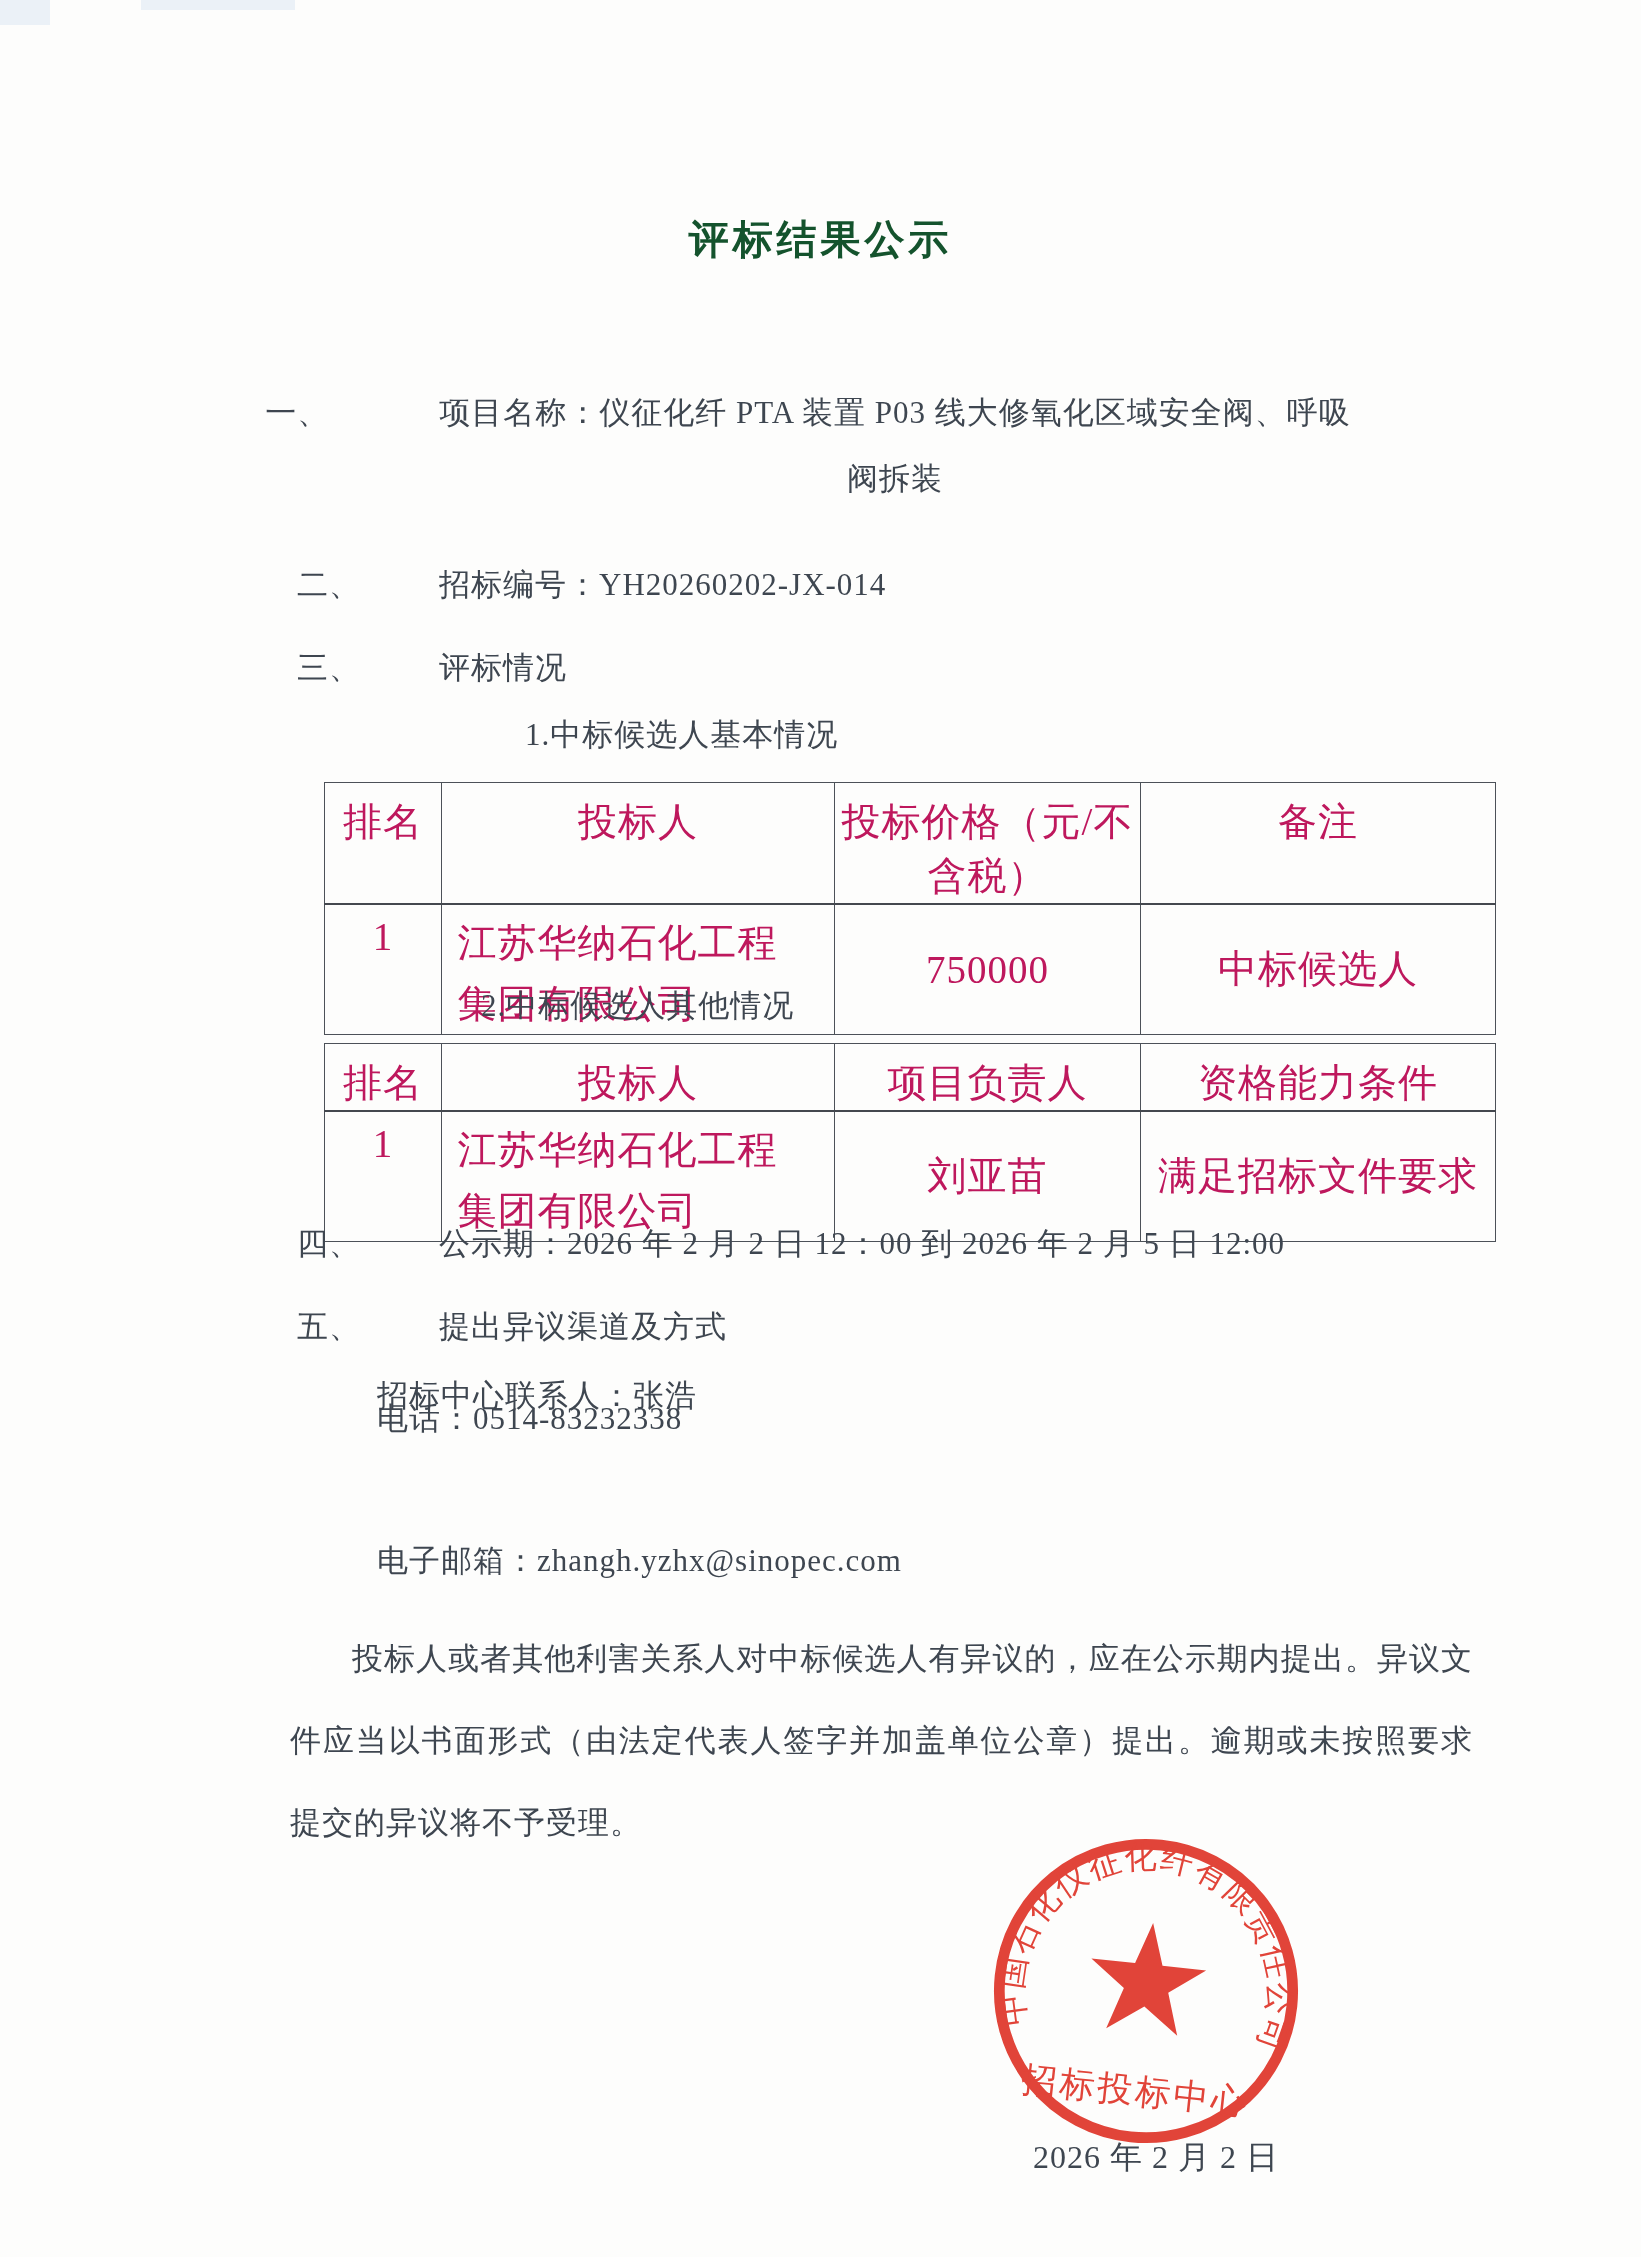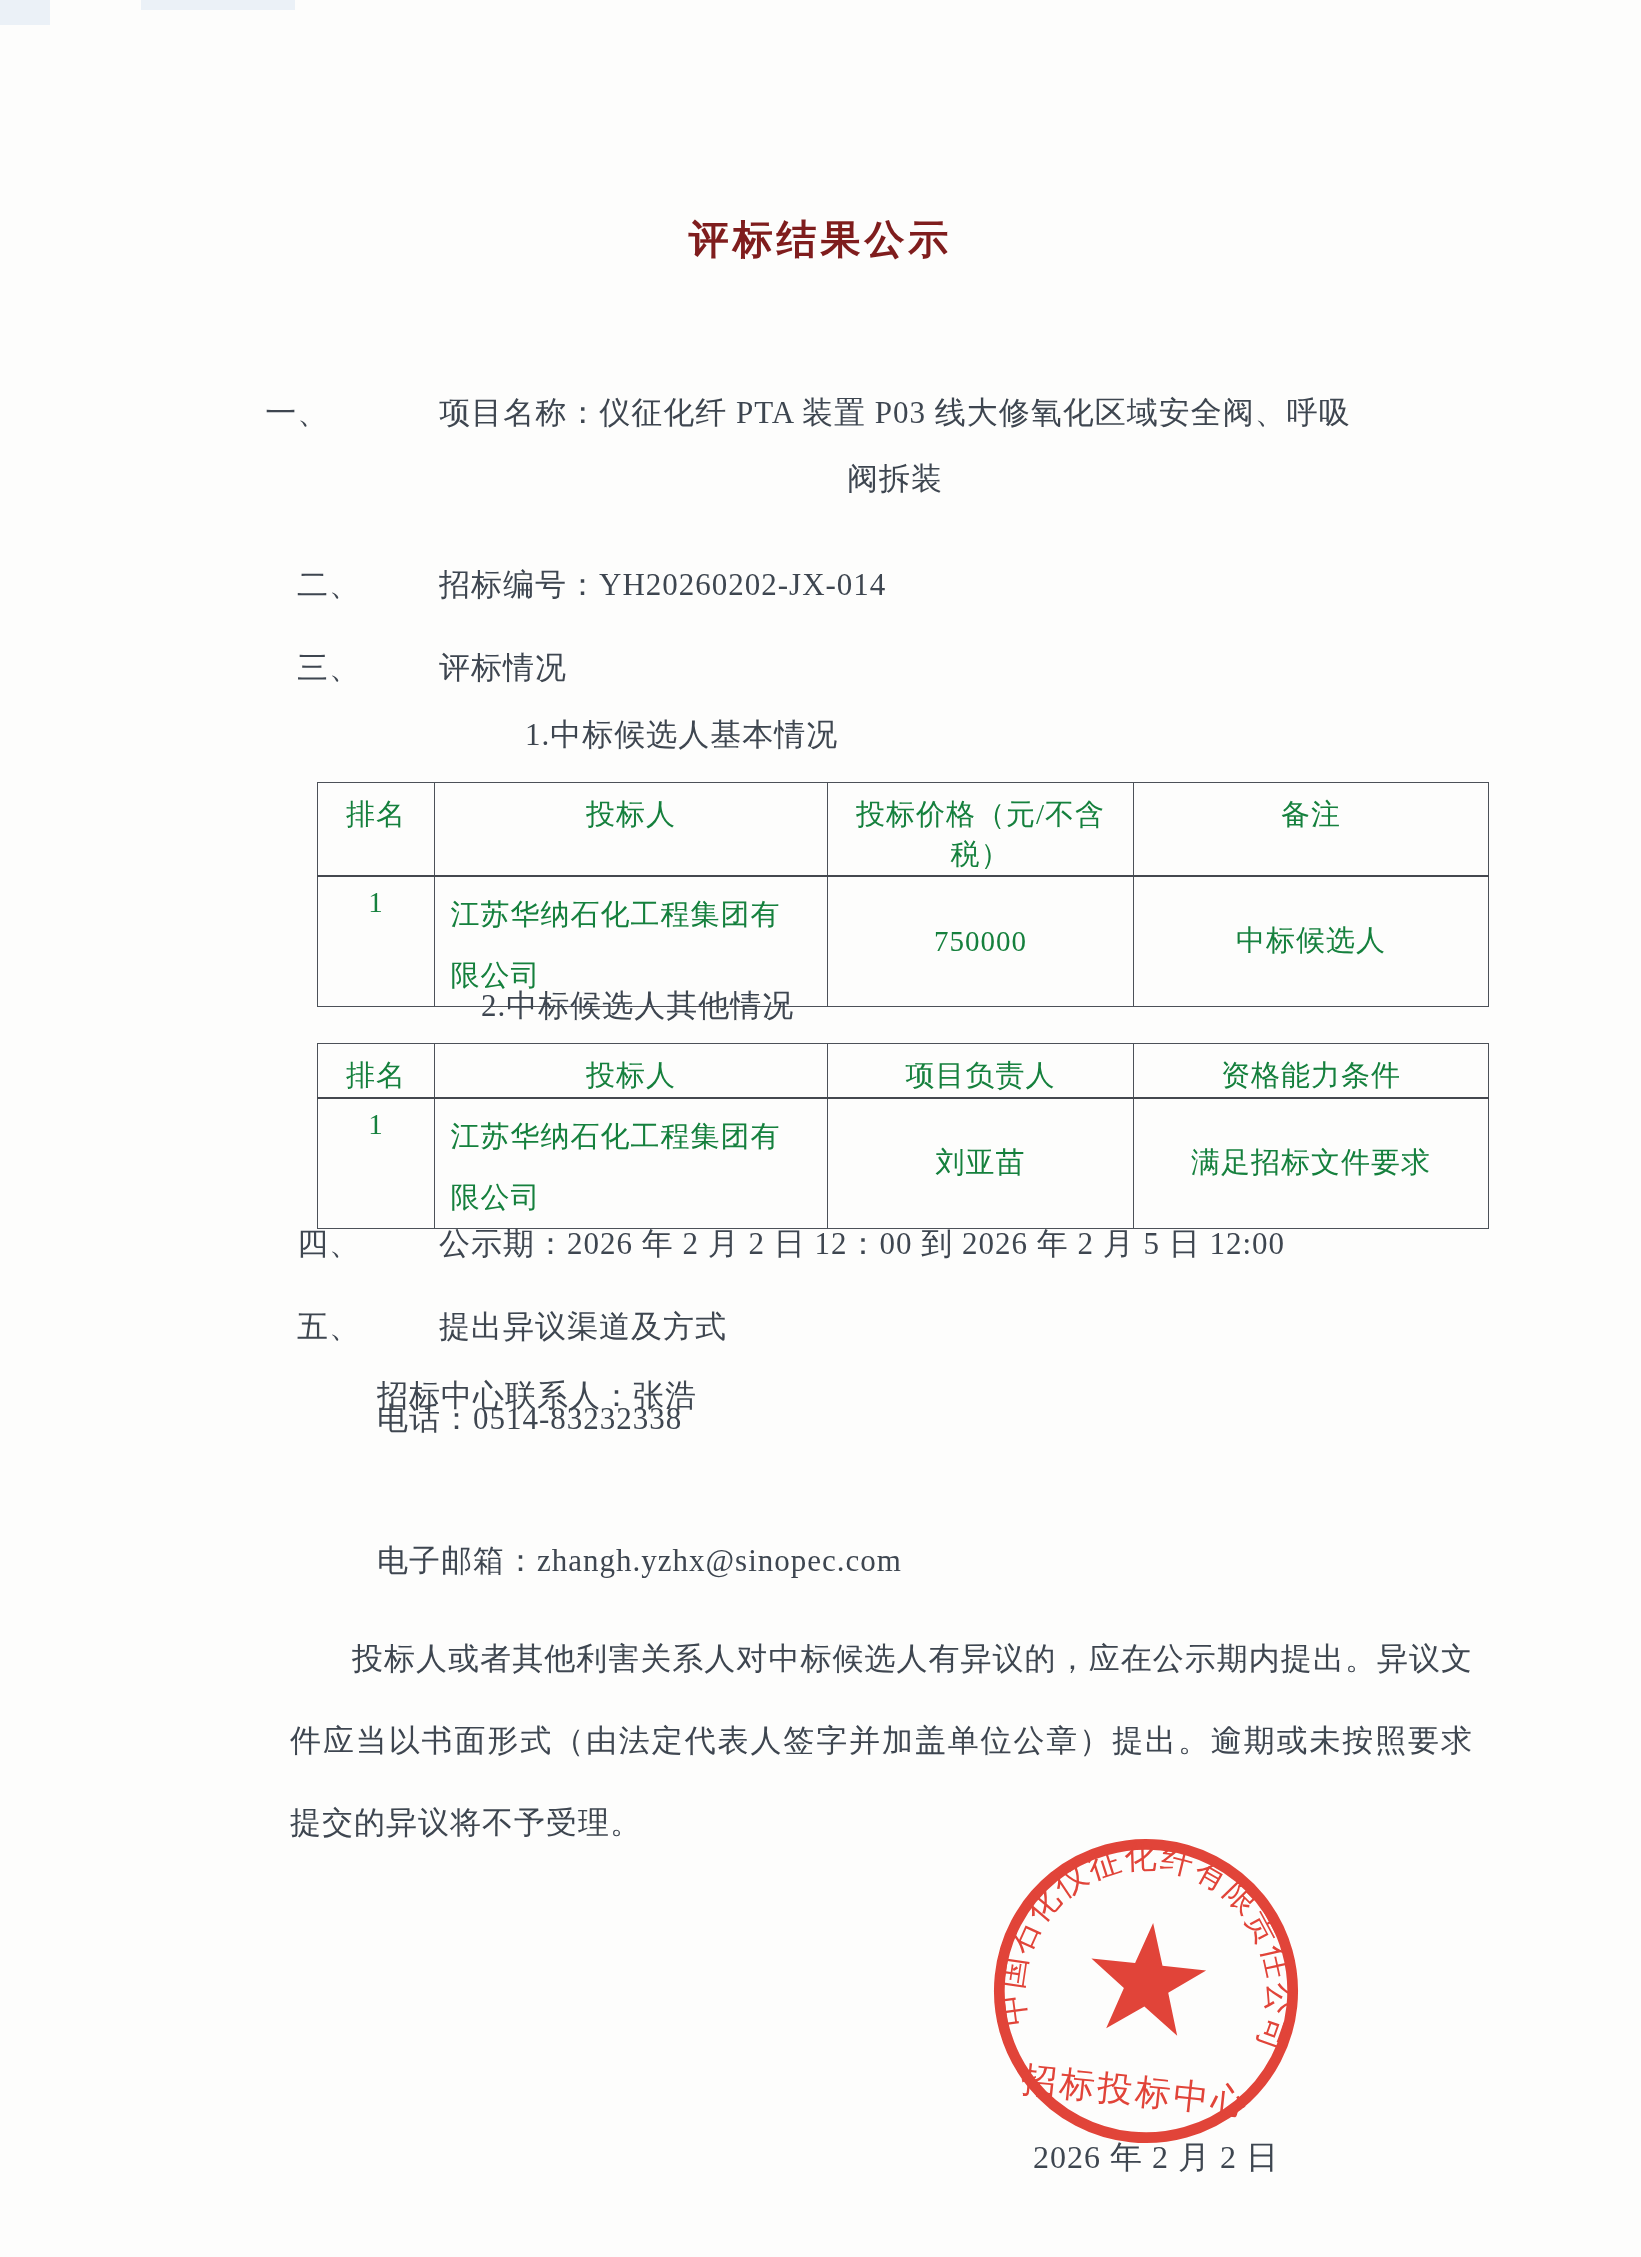--- a/index.html
+++ b/index.html
@@ -9,36 +9,36 @@
     background:#fdfdfc;
     overflow:hidden;
     font-family:"Liberation Serif","DejaVu Serif",serif;
     color:#3e4650;
   }
   .scan-smudge{position:absolute;background:#dce8f2;opacity:.55;}
   .doc-title{
     position:absolute;top:212px;left:0;right:0;
     text-align:center;
     font-family:"Liberation Sans","DejaVu Sans",sans-serif;
-    font-size:40px;font-weight:600;letter-spacing:3.9px;color:#7f1d1d;
+    font-size:40px;font-weight:600;letter-spacing:3.9px;color:#14532d;
   }
   .item{
     position:absolute;left:297px;
     font-size:31px;letter-spacing:1px;line-height:66px;
   }
   .item .marker{display:inline-block;width:142px;}
   .hang{padding-left:142px;text-indent:-142px;}
   .subheading{
     position:absolute;left:481px;
     font-size:31px;letter-spacing:1px;
   }
   table.doc-table{
-    position:absolute;left:317px;
+    position:absolute;left:324px;
     border-collapse:collapse;table-layout:fixed;
-    font-size:29px;letter-spacing:1px;color:#15803d;
+    font-size:39px;letter-spacing:1px;color:#be185d;
   }
   table.doc-table td,table.doc-table th{
     border:1.9px solid #4c5158;
     font-weight:normal;
     overflow:hidden;
   }
   table.doc-table th{
     text-align:center;vertical-align:top;padding:11.6px 5.8px 0 5.8px;
     border-bottom:2.9px solid #44484e;
   }

